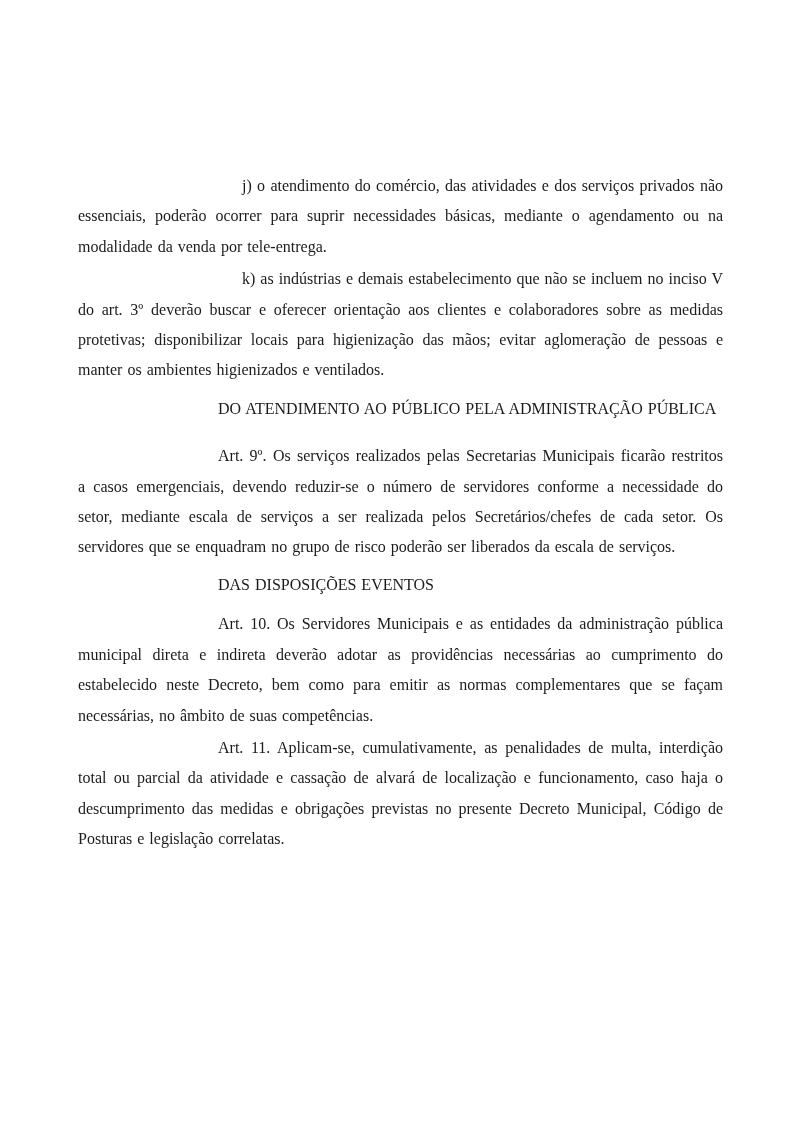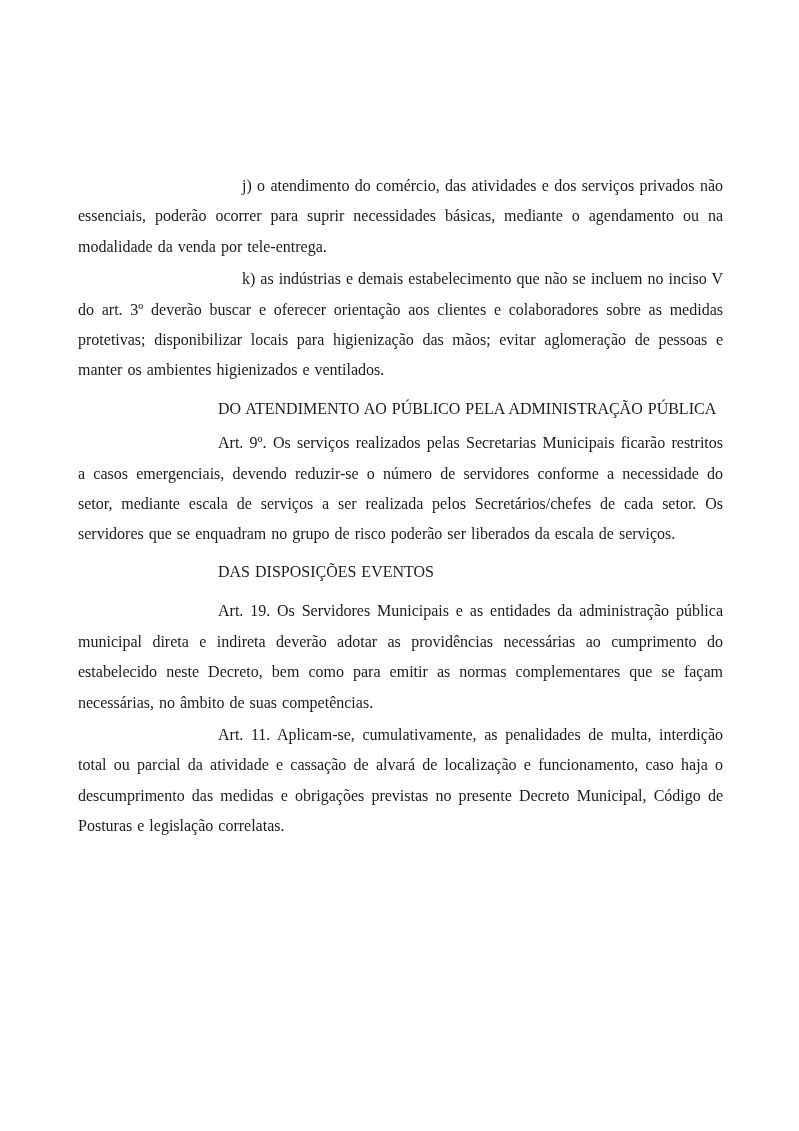--- a/index.html
+++ b/index.html
@@ -32,21 +32,21 @@
     word-spacing: 1px;
   }
   .doc-p.item {
     text-indent: 164px;
   }
   .doc-p.heading {
     text-transform: none; 
   }
   .doc-p.heading-atendimento {
     margin-top: 8px;
-    margin-bottom: 4px;
+    margin-bottom: 17px;
   }
   .doc-p.heading-finais {
     margin-top: 7px;
     margin-bottom: 9px;
   }
 </style>
 </head>
 <body>
 
 <div class="page">
@@ -59,18 +59,18 @@
 
 
 
 
     <p class="doc-p heading heading-atendimento">DO ATENDIMENTO AO PÚBLICO PELA ADMINISTRAÇÃO PÚBLICA</p>
 
     <p class="doc-p">Art. 9º. Os serviços realizados pelas Secretarias Municipais ficarão restritos a casos emergenciais, devendo reduzir-se o número de servidores conforme a necessidade do setor, mediante escala de serviços a ser realizada pelos Secretários/chefes de cada setor. Os servidores que se enquadram no grupo de risco poderão ser liberados da escala de serviços.</p>
 
     <p class="doc-p heading heading-finais">DAS DISPOSIÇÕES EVENTOS</p>
 
-    <p class="doc-p">Art. 19. Os Servidores Municipais e as entidades da administração pública municipal direta e indireta deverão adotar as providências necessárias ao cumprimento do estabelecido neste Decreto, bem como para emitir as normas complementares que se façam necessárias, no âmbito de suas competências.</p>
+    <p class="doc-p">Art. 10. Os Servidores Municipais e as entidades da administração pública municipal direta e indireta deverão adotar as providências necessárias ao cumprimento do estabelecido neste Decreto, bem como para emitir as normas complementares que se façam necessárias, no âmbito de suas competências.</p>
 
     <p class="doc-p">Art. 11. Aplicam-se, cumulativamente, as penalidades de multa, interdição total ou parcial da atividade e cassação de alvará de localização e funcionamento, caso haja o descumprimento das medidas e obrigações previstas no presente Decreto Municipal, Código de Posturas e legislação correlatas.</p>
 
   </div>
 </div>
 
 </body></html>

